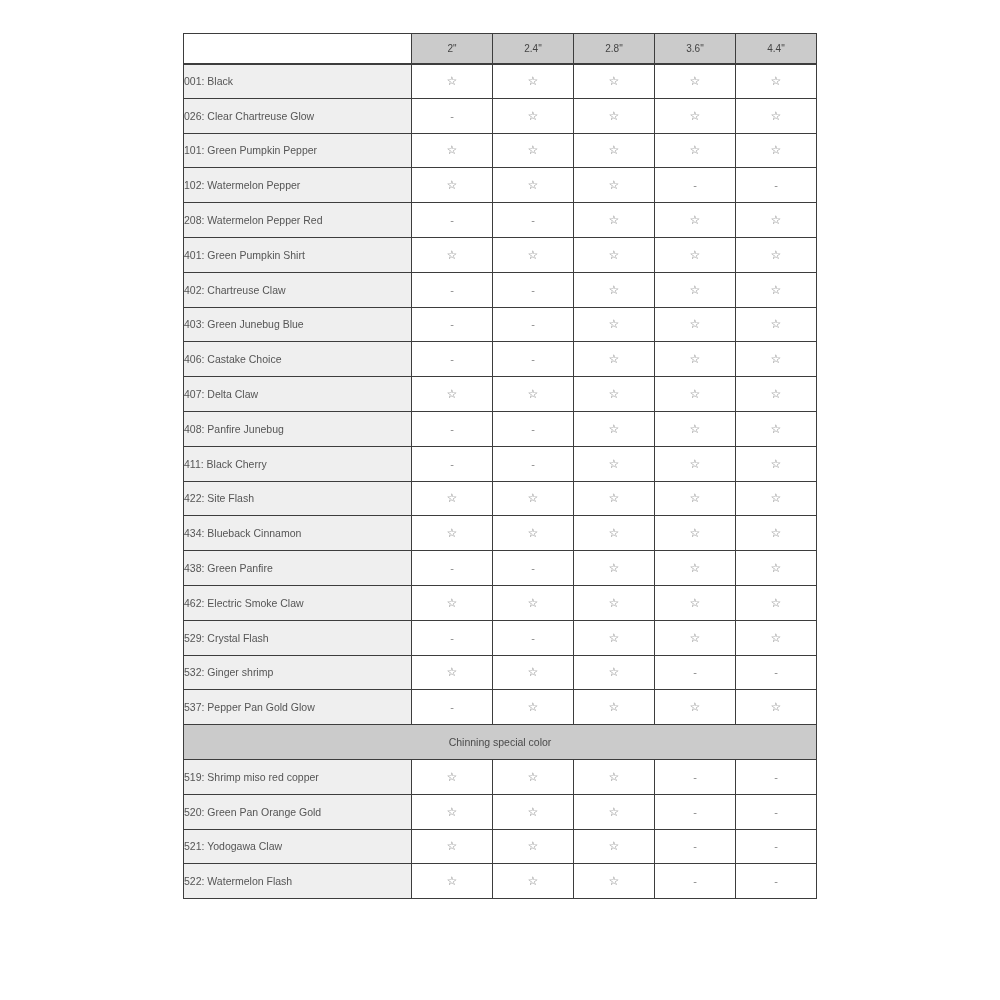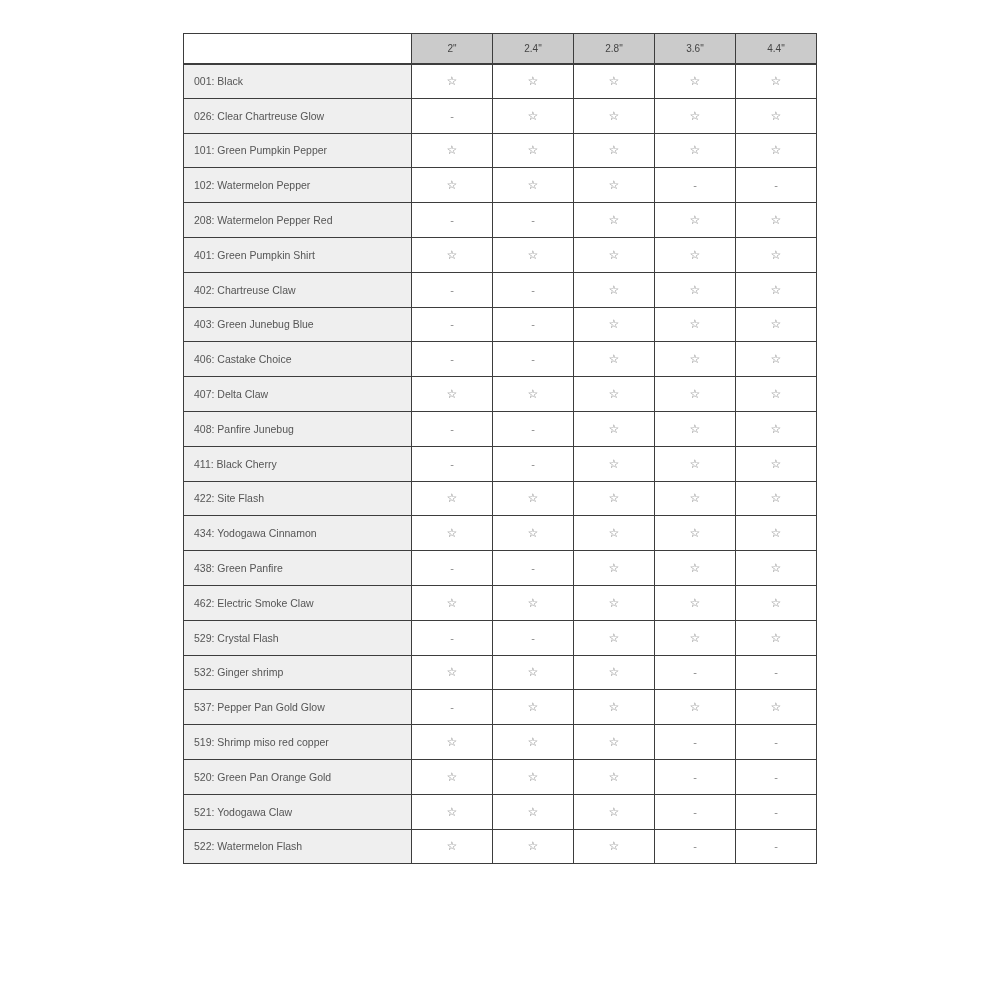--- a/index.html
+++ b/index.html
@@ -38,21 +38,21 @@
     width: 228px;
   }
   thead th.size-col { width: 81px; }
   thead tr { border-bottom: 2px solid #3d3d3d; }
   
   tbody tr { height: 34.8px; }
   td.label-cell {
     background: #efefef;
     font-size: 10.5px;
     color: #555555;
-    padding-left: 10px;
+    padding-left: 0;
     vertical-align: middle;
   }
   td.symbol-cell {
     background: #ffffff;
     text-align: center;
     vertical-align: middle;
     font-size: 12px;
     color: #7a7a7a;
   }
   td.symbol-cell.dash { font-size: 11px; color: #888888; }
@@ -178,21 +178,21 @@
         </tr>
         <tr>
           <td class="label-cell">422: Site Flash</td>
           <td class="symbol-cell">☆</td>
           <td class="symbol-cell">☆</td>
           <td class="symbol-cell">☆</td>
           <td class="symbol-cell">☆</td>
           <td class="symbol-cell">☆</td>
         </tr>
         <tr>
-          <td class="label-cell">434: Yodogawa Cinnamon</td>
+          <td class="label-cell">434: Blueback Cinnamon</td>
           <td class="symbol-cell">☆</td>
           <td class="symbol-cell">☆</td>
           <td class="symbol-cell">☆</td>
           <td class="symbol-cell">☆</td>
           <td class="symbol-cell">☆</td>
         </tr>
         <tr>
           <td class="label-cell">438: Green Panfire</td>
           <td class="symbol-cell dash">-</td>
           <td class="symbol-cell dash">-</td>
@@ -224,20 +224,23 @@
           <td class="symbol-cell dash">-</td>
           <td class="symbol-cell dash">-</td>
         </tr>
         <tr>
           <td class="label-cell">537: Pepper Pan Gold Glow</td>
           <td class="symbol-cell dash">-</td>
           <td class="symbol-cell">☆</td>
           <td class="symbol-cell">☆</td>
           <td class="symbol-cell">☆</td>
           <td class="symbol-cell">☆</td>
+        </tr>
+        <tr>
+          <td class="section-cell" colspan="6">Chinning special color</td>
         </tr>
         <tr>
           <td class="label-cell">519: Shrimp miso red copper</td>
           <td class="symbol-cell">☆</td>
           <td class="symbol-cell">☆</td>
           <td class="symbol-cell">☆</td>
           <td class="symbol-cell dash">-</td>
           <td class="symbol-cell dash">-</td>
         </tr>
         <tr>

